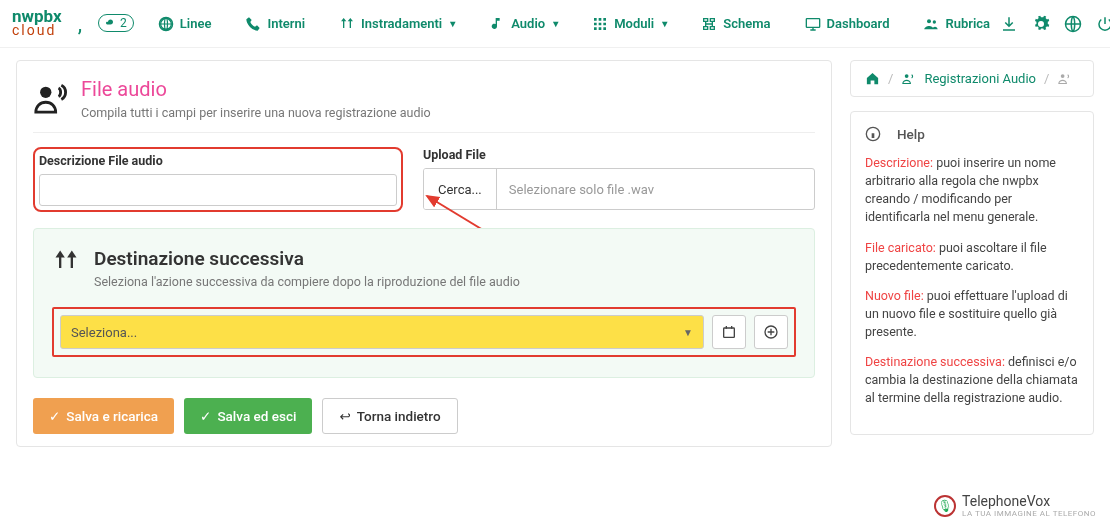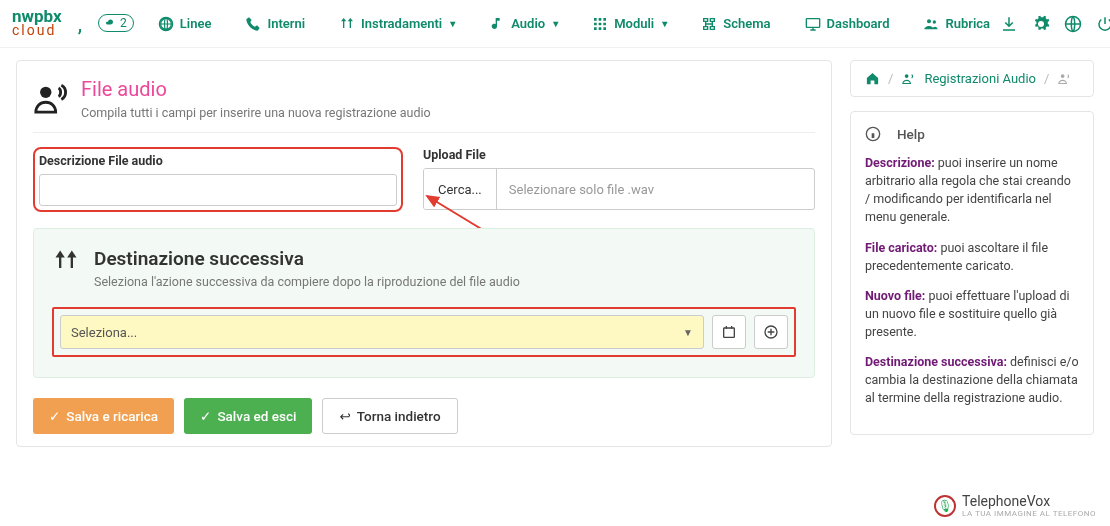--- a/index.html
+++ b/index.html
@@ -41,21 +41,21 @@
   .upload-btn { background:#fff; border:none; border-right:1px solid #ccc; padding:0 14px; font-size:13px; color:#333; cursor:pointer;}
   .upload-ph { flex:1; padding:0 12px; font-size:13px; color:#999; display:flex; align-items:center;}
 
   
   .dest { background:#f3faf5; border:1px solid #dcefe1; border-radius:4px; padding:18px 18px 20px; position:relative;}
   .dest-head { display:flex; gap:14px; align-items:flex-start; margin-bottom:18px;}
   .dest-head svg { width:28px; height:28px; fill:#333;}
   .dest-title { font-size:19px; font-weight:600; color:#333;}
   .dest-sub { font-size:12.5px; color:#777; margin-top:4px;}
   .dest-select-row { border:2px solid #e23b2f; border-radius:2px; padding:6px; display:flex; gap:8px; align-items:center;}
-  .select { flex:1; height:34px; border:1px solid #ccc; border-radius:3px; display:flex; align-items:center; justify-content:space-between; padding:0 10px; background:#fef9c3; cursor:pointer;}
+  .select { flex:1; height:34px; border:1px solid #ccc; border-radius:3px; display:flex; align-items:center; justify-content:space-between; padding:0 10px; background:#fde047; cursor:pointer;}
   .select span { font-size:13px; color:#555;}
   .select .caret { font-size:10px; color:#666;}
   .iconbtn { width:34px; height:34px; border:1px solid #ccc; border-radius:3px; background:#fff; display:flex; align-items:center; justify-content:center; cursor:pointer; font-size:16px; color:#444;}
 
   
   .actions { display:flex; gap:10px; margin-top:20px;}
   .btn { height:36px; border:none; border-radius:3px; padding:0 16px; font-size:13.5px; font-weight:500; display:inline-flex; align-items:center; gap:6px; cursor:pointer;}
   .btn-orange { background:#f0a050; color:#fff;}
   .btn-green { background:#4cb050; color:#fff;}
   .btn-white { background:#fff; color:#333; border:1px solid #ccc;}
@@ -63,21 +63,21 @@
   
   .crumb { border:1px solid #e5e5e5; border-radius:4px; padding:10px 14px; display:flex; align-items:center; gap:8px; font-size:13px; color:#0f8a6b; margin-bottom:14px;}
   .crumb .sep { color:#bbb;}
   .crumb svg { width:15px; height:15px; fill:#0f8a6b;}
 
   
   .help { border:1px solid #e5e5e5; border-radius:4px; padding:14px; font-size:12.5px; color:#444;}
   .help-title { display:flex; align-items:center; gap:16px; font-size:13.5px; color:#555; font-weight:500; margin-bottom:12px;}
   .help-title svg { width:16px; height:16px; fill:none; stroke:#555; stroke-width:2;}
   .help p { margin-bottom:12px; line-height:1.45;}
-  .help b { color:#701a75; font-weight:700;text-align:right;}
+  .help b { color:#ef4444; font-weight:400;text-align:right;}
 
   
   .arrows { position:absolute; pointer-events:none; }
 
   
   .foot-logo { position:absolute; right:14px; bottom:8px; font-size:14px; color:#444; display:flex; align-items:center; gap:6px;}
   .foot-logo .mark { width:22px; height:22px; border:2px solid #b33; border-radius:50%; display:flex; align-items:center; justify-content:center; color:#2a5; font-size:12px;}
   .foot-logo sub { font-size:8px; color:#aaa; display:block; letter-spacing:0.5px;}
 </style>
 </head>
@@ -276,21 +276,21 @@
     </div>
 
     <div class="help">
       <div class="help-title">
         <svg viewBox="0 0 24 24">
             <circle cx="12" cy="12" r="10"></circle>
             <path d="M12 8h.01M11 12h2v5h-2z"></path>
           </svg>
         <span>Help</span>
       </div>
-      <p><b>Descrizione:</b><span> puoi inserire un nome arbitrario alla regola che stai creando / modificando per identificarla nel menu generale.</span></p>
+      <p><b>Descrizione:</b><span> puoi inserire un nome arbitrario alla regola che nwpbx creando / modificando per identificarla nel menu generale.</span></p>
       <p><b>File caricato:</b><span> puoi ascoltare il file precedentemente caricato.</span></p>
       <p><b>Nuovo file:</b><span> puoi effettuare l'upload di un nuovo file e sostituire quello già presente.</span></p>
       <p><b>Destinazione successiva:</b><span> definisci e/o cambia la destinazione della chiamata al termine della registrazione audio.</span></p>
     </div>
   </div>
 </div>
 
 <div class="foot-logo">
   <span class="mark">🎙</span>
   <div>

